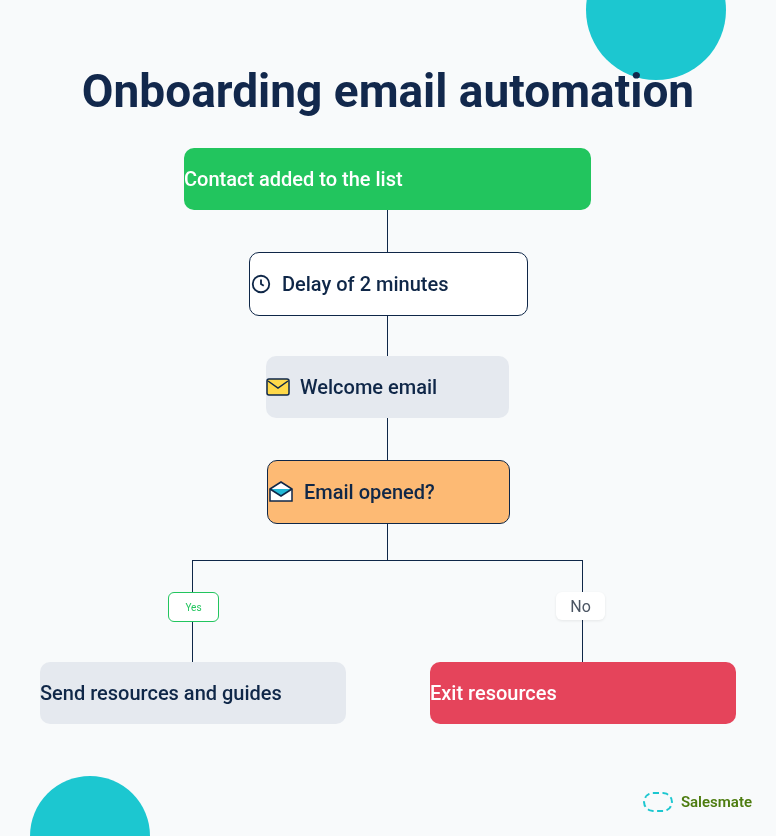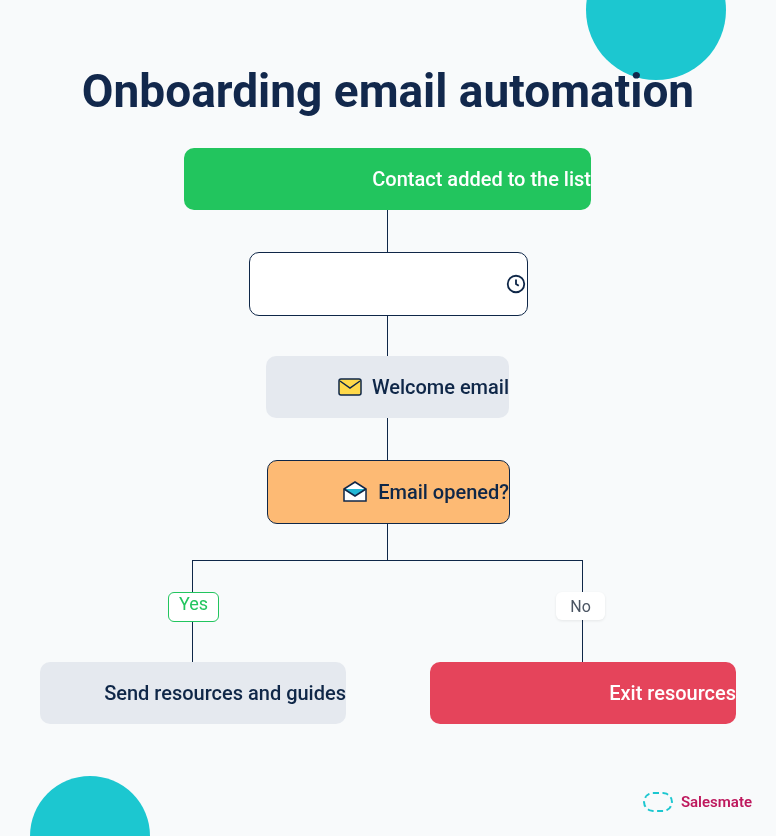--- a/index.html
+++ b/index.html
@@ -1,30 +1,30 @@
 <!DOCTYPE html>
 <html><head>
 <meta charset="utf-8">
 <style>
   html,body{margin:0;padding:0;width:776px;height:836px;background:#f8fafb;font-family:-apple-system,BlinkMacSystemFont,"Segoe UI",Roboto,Arial,sans-serif;color:#0f2748;position:relative;overflow:hidden}
   .corner-circle-top{position:absolute;top:-60px;right:50px;width:140px;height:140px;border-radius:50%;background:#1cc7d0}
   .corner-circle-bottom{position:absolute;bottom:-60px;left:30px;width:120px;height:120px;border-radius:50%;background:#1cc7d0}
   .title{position:absolute;top:64px;left:0;width:100%;text-align:center;font-size:46px;font-weight:700;color:#12284c}
   .flow{position:absolute;top:148px;left:0;width:100%}
-  .node{display:flex;align-items:center;justify-content:flex-end;gap:10px;font-size:20px;font-weight:500}
+  .node{display:flex;align-items:center;justify-content:flex-start;gap:10px;font-size:20px;font-weight:500}
   .trigger{position:absolute;left:184px;top:0;width:407px;height:62px;background:#22c55e;color:#fff;border-radius:10px}
   .delay{position:absolute;left:249px;top:104px;width:277px;height:62px;background:#fff;border:1.5px solid #0f2748;border-radius:10px}
   .welcome{position:absolute;left:266px;top:208px;width:243px;height:62px;background:#e5e9ef;border-radius:10px}
   .decision{position:absolute;left:267px;top:312px;width:241px;height:62px;background:#fdba74;border:1.5px solid #0f2748;border-radius:10px}
-  .yes-badge{position:absolute;left:168px;top:444px;width:49px;height:28px;background:#fff;border:1px solid #22c55e;border-radius:6px;color:#22c55e;font-size:18px;display:flex;justify-content:center}
+  .yes-badge{position:absolute;left:168px;top:444px;width:49px;height:28px;background:#fff;border:1px solid #22c55e;border-radius:6px;color:#22c55e;font-size:10px;display:flex;align-items:center;justify-content:center}
   .no-badge{position:absolute;left:556px;top:444px;width:49px;height:28px;background:#fff;border-radius:6px;color:#4b5563;font-size:16px;display:flex;align-items:center;justify-content:center;box-shadow:0 1px 3px rgba(0,0,0,.08)}
   .resources{position:absolute;left:40px;top:514px;width:306px;height:62px;background:#e5e9ef;border-radius:10px}
   .exit{position:absolute;left:430px;top:514px;width:306px;height:62px;background:#e5445b;color:#fff;border-radius:10px}
   .conn{position:absolute;background:#0f2748}
-  .brand{position:absolute;bottom:24px;right:24px;display:flex;align-items:center;gap:8px;font-size:15px;font-weight:600;color:#be185d}
+  .brand{position:absolute;bottom:24px;right:24px;display:flex;align-items:center;gap:8px;font-size:15px;font-weight:600;color:#4d7c0f}
   .brand-logo{width:26px;height:16px;border:2px dashed #1cc7d0;border-radius:10px}
   svg{flex:0 0 auto}
 </style>
 </head>
 <body>
 
 <div class="corner-circle-top"></div>
 <div class="corner-circle-bottom"></div>
 
 <div class="title">Onboarding email automation</div>
@@ -43,20 +43,21 @@
 
   <div class="node trigger">
     <span>Contact added to the list</span>
   </div>
 
   <div class="node delay">
     <svg width="22" height="22" viewBox="0 0 24 24" fill="none" stroke="#0f2748" stroke-width="2">
         <circle cx="12" cy="12" r="9"></circle>
         <path d="M12 7v5l3 2"></path>
       </svg>
+    <span>Delay of 2 minutes</span>
   </div>
 
   <div class="node welcome">
     <svg width="24" height="18" viewBox="0 0 24 18">
         <rect x="1" y="1" width="22" height="16" rx="2" fill="#ffd94a" stroke="#0f2748" stroke-width="1.5"></rect>
         <path d="M2 3l10 7 10-7" fill="none" stroke="#0f2748" stroke-width="1.5"></path>
       </svg>
     <span>Welcome email</span>
   </div>
 

